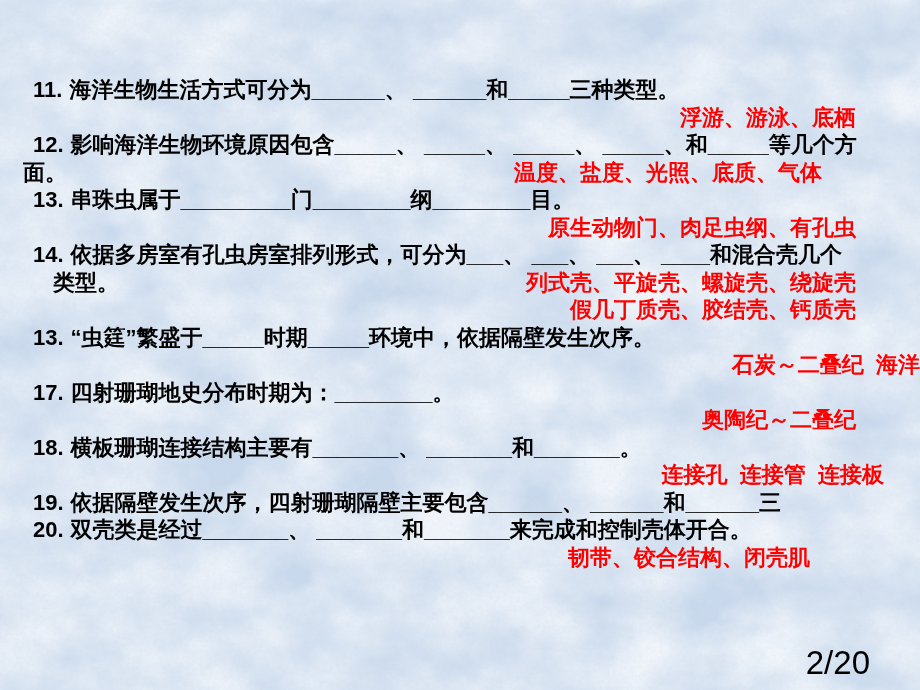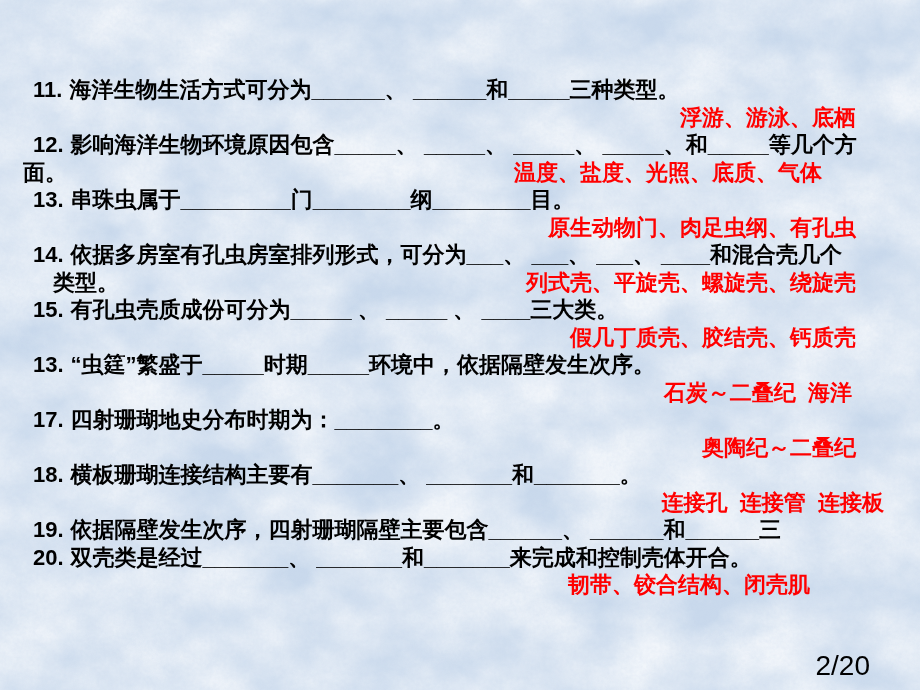--- a/index.html
+++ b/index.html
@@ -26,27 +26,27 @@
   }
   .num { margin-right: 7px; }
   .ans { text-align: right; }
   .answer { color: #ff0000; }
   .shared { display: flex; justify-content: space-between; }
   .ind-neg10 { margin-left: -10px; }
   .ind-20 { margin-left: 20px; text-align: right; }
   .ind-30 { margin-left: 30px; }
   .ar55 { padding-right: 36px; }
   .ar64 { padding-right: 64px; }
-  .ar68 { padding-right: 68px; }
+  .ar68 { }
   .ar83 { padding-right: 110px; }
   .ar98 { padding-right: 98px; text-align: center; }
   .pageno {
     position: absolute;
     right: 50px; bottom: 8px;
-    font-size: 28px;
+    font-size: 33px;
     font-weight: normal;
     color: #000;
     font-family: "Liberation Sans", sans-serif;
   }
 </style>
 </head>
 <body>
 
 <div class="slide">
 
@@ -73,21 +73,20 @@
 
     <div class="row"><span class="num">12.</span><span>影响海洋生物环境原因包含_____、 _____、 _____、 _____、和_____等几个方</span></div>
     <div class="row shared"><span class="ind-neg10">面。</span><span class="answer ar98">温度、盐度、光照、底质、气体</span></div>
 
     <div class="row"><span class="num">13.</span><span>串珠虫属于_________门________纲________目。</span></div>
     <div class="row ans ar64"><span class="answer">原生动物门、肉足虫纲、有孔虫</span></div>
 
     <div class="row"><span class="num">14.</span><span>依据多房室有孔虫房室排列形式，可分为___、 ___、 ___、 ____和混合壳几个</span></div>
     <div class="row shared"><span class="ind-20">类型。</span><span class="answer ar64">列式壳、平旋壳、螺旋壳、绕旋壳</span></div>
 
-    <div class="row"><span class="num">15.</span><span>有孔虫壳质成份可分为_____ 、 _____ 、 ____三大类。</span></div>
     <div class="row ans ar64"><span class="answer">假几丁质壳、胶结壳、钙质壳</span></div>
 
     <div class="row"><span class="num">13.</span><span>“虫筳”繁盛于_____时期_____环境中，依据隔壁发生次序。</span></div>
     <div class="row ans ar68"><span class="answer">石炭～二叠纪  海洋</span></div>
 
     <div class="row"><span class="num">17.</span><span>四射珊瑚地史分布时期为：________。</span></div>
     <div class="row ans ar64"><span class="answer">奥陶纪～二叠纪</span></div>
 
     <div class="row"><span class="num">18.</span><span>横板珊瑚连接结构主要有_______、 _______和_______。</span></div>
     <div class="row ans ar55"><span class="answer">连接孔  连接管  连接板</span></div>

